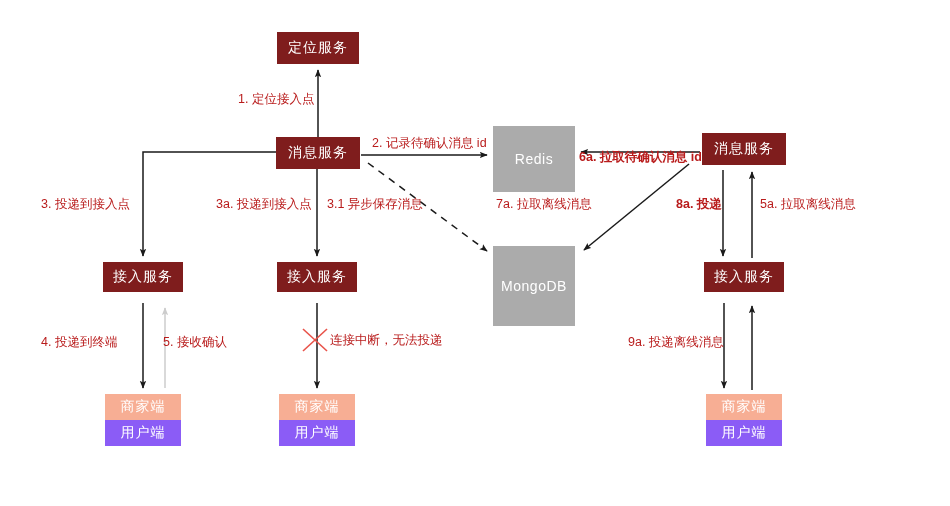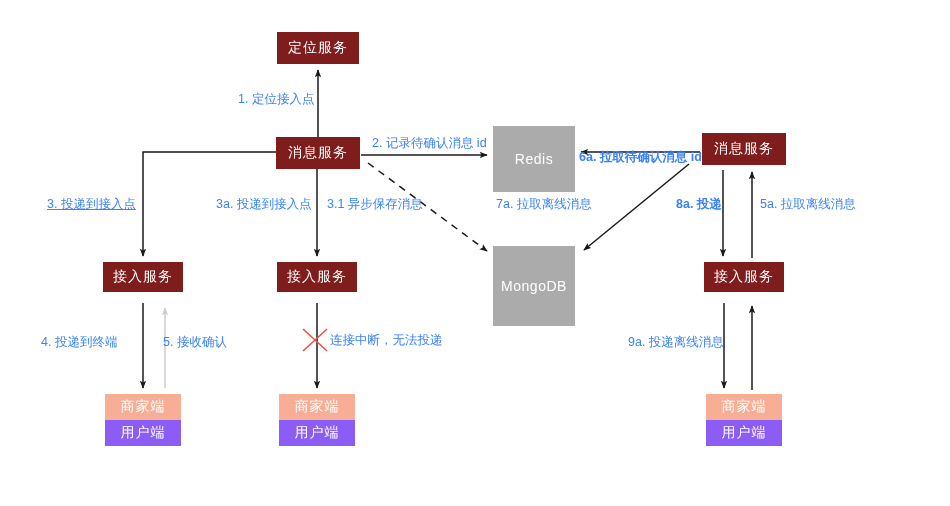--- a/index.html
+++ b/index.html
@@ -23,21 +23,21 @@
   }
   .node.red{background:#7f1d1d;}
   .node.gray{background:#ABABAB;font-size:14px;letter-spacing:0.5px;}
   .node.peach{background:#F7AE94;}
   .node.cyan{background:#8b5cf6;}
 
   
   .lbl{
     position:absolute;
     font-size:12.5px;
-    color:#3b82f6;
+    color:#b91c1c;
     white-space:nowrap;
     line-height:1;
   }
 
   
   #wires{position:absolute;left:0;top:0;width:950px;height:506px;pointer-events:none;}
 </style>
 </head>
 <body>
 
@@ -114,21 +114,21 @@
   <div class="node peach" style="left:279px;top:394px;width:76px;height:26px;">商家端</div>
   <div class="node cyan" style="left:279px;top:420px;width:76px;height:26px;">用户端</div>
 
   <div class="node peach" style="left:706px;top:394px;width:76px;height:26px;">商家端</div>
   <div class="node cyan" style="left:706px;top:420px;width:76px;height:26px;">用户端</div>
 
   <div class="lbl" style="left:238px;top:93px;">1. 定位接入点</div>
 
   <div class="lbl" style="left:372px;top:137px;">2. 记录待确认消息 id</div>
 
-  <div class="lbl" style="left:47px;top:198px;text-decoration:underline;">3. 投递到接入点</div>
+  <div class="lbl" style="left:41px;top:198px;">3. 投递到接入点</div>
 
   <div class="lbl" style="left:216px;top:198px;">3a. 投递到接入点</div>
 
   <div class="lbl" style="left:327px;top:198px;">3.1 异步保存消息</div>
 
   <div class="lbl" style="left:41px;top:336px;">4. 投递到终端</div>
 
   <div class="lbl" style="left:163px;top:336px;">5. 接收确认</div>
 
   <div class="lbl" style="left:330px;top:334px;">连接中断，无法投递</div>

